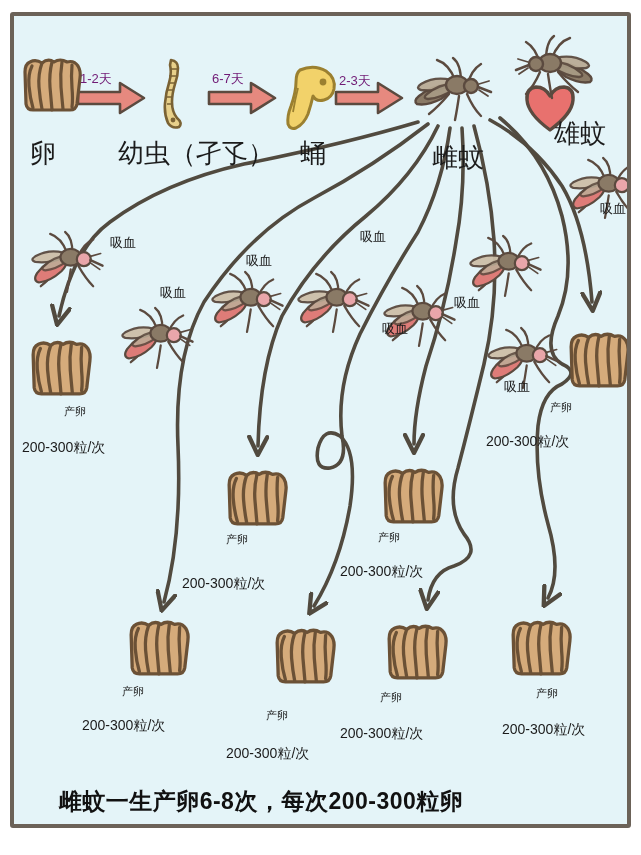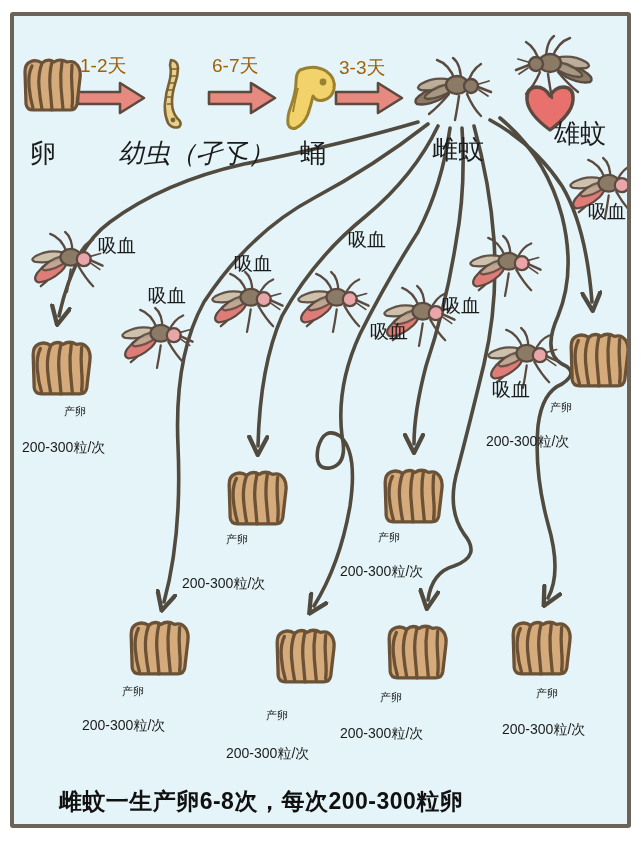--- a/index.html
+++ b/index.html
@@ -48,24 +48,25 @@
   }
   .lbl {
     position: absolute;
     color: #1b1b1b;
     white-space: nowrap;
     line-height: 1;
     font-family: "Liberation Sans", "DejaVu Sans", sans-serif;
   }
   .stage-name { font-size: 26px; }
   .dur {
-    font-size: 19px;
-    color: #a16207;
-  }
-  .feed { font-size: 19px; }
+    font-size: 13px;
+    color: #701a75;
+    margin-top: 16px;
+  }
+  .feed { font-size: 13px; margin-left: 12px; }
   .lay { font-size: 11px; }
   .count { font-size: 14px; }
   #caption {
     position: absolute;
     left: 0;
     top: 770px;
     width: 494px;
     text-align: center;
     font-size: 23px;
     font-weight: bold;
@@ -221,28 +222,28 @@
       <use href="#sym-egg" x="112" y="598" width="66" height="64"></use>
       <use href="#sym-egg" x="210" y="448" width="66" height="64"></use>
       <use href="#sym-egg" x="258" y="606" width="66" height="64"></use>
       <use href="#sym-egg" x="366" y="446" width="66" height="64"></use>
       <use href="#sym-egg" x="370" y="602" width="66" height="64"></use>
       <use href="#sym-egg" x="552" y="310" width="66" height="64"></use>
       <use href="#sym-egg" x="494" y="598" width="66" height="64"></use>
     </svg>
 
     <div class="lbl stage-name" style="left:16px;  top:124px;">卵</div>
-    <div class="lbl stage-name" style="left:104px; top:124px;font-style:italic;">幼虫（孑孓）</div>
+    <div class="lbl stage-name" style="left:104px; top:124px;">幼虫（孑孓）</div>
     <div class="lbl stage-name" style="left:286px; top:124px;">蛹</div>
-    <div class="lbl stage-name" style="left:418px; top:120px;">雌蚊</div>
+    <div class="lbl stage-name" style="left:418px; top:128px;">雌蚊</div>
     <div class="lbl stage-name" style="left:540px; top:104px;">雄蚊</div>
 
     <div class="lbl dur" style="left:66px;  top:40px;">1-2天</div>
     <div class="lbl dur" style="left:198px; top:40px;">6-7天</div>
-    <div class="lbl dur" style="left:325px; top:42px;">3-3天</div>
+    <div class="lbl dur" style="left:325px; top:42px;">2-3天</div>
 
     <div class="lbl feed" style="left:84px;  top:220px;">吸血</div>
     <div class="lbl feed" style="left:134px; top:270px;">吸血</div>
     <div class="lbl feed" style="left:220px; top:238px;">吸血</div>
     <div class="lbl feed" style="left:334px; top:214px;">吸血</div>
     <div class="lbl feed" style="left:356px; top:306px;">吸血</div>
     <div class="lbl feed" style="left:428px; top:280px;">吸血</div>
     <div class="lbl feed" style="left:478px; top:364px;">吸血</div>
     <div class="lbl feed" style="left:574px; top:186px;">吸血</div>
 

